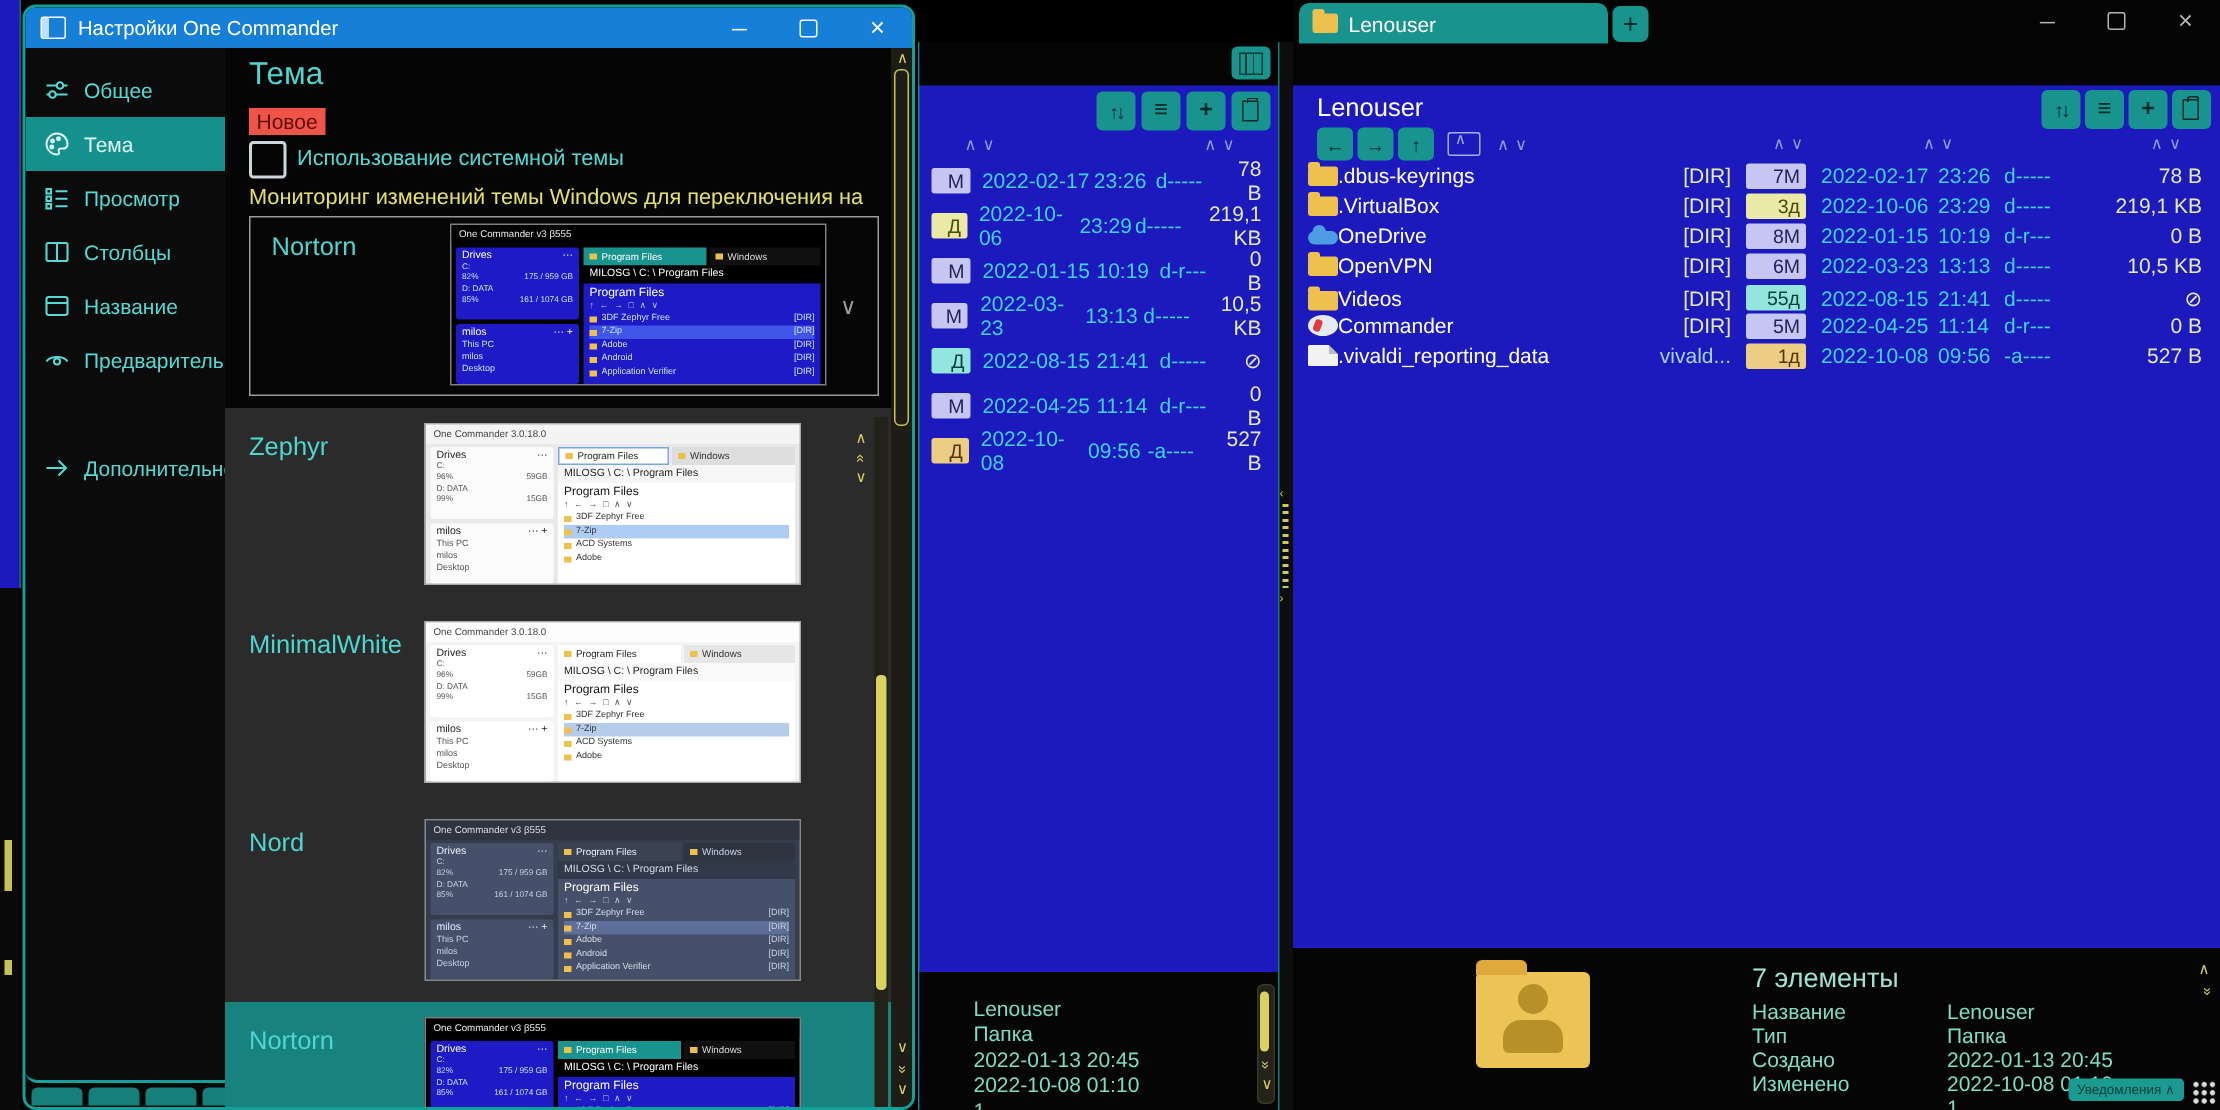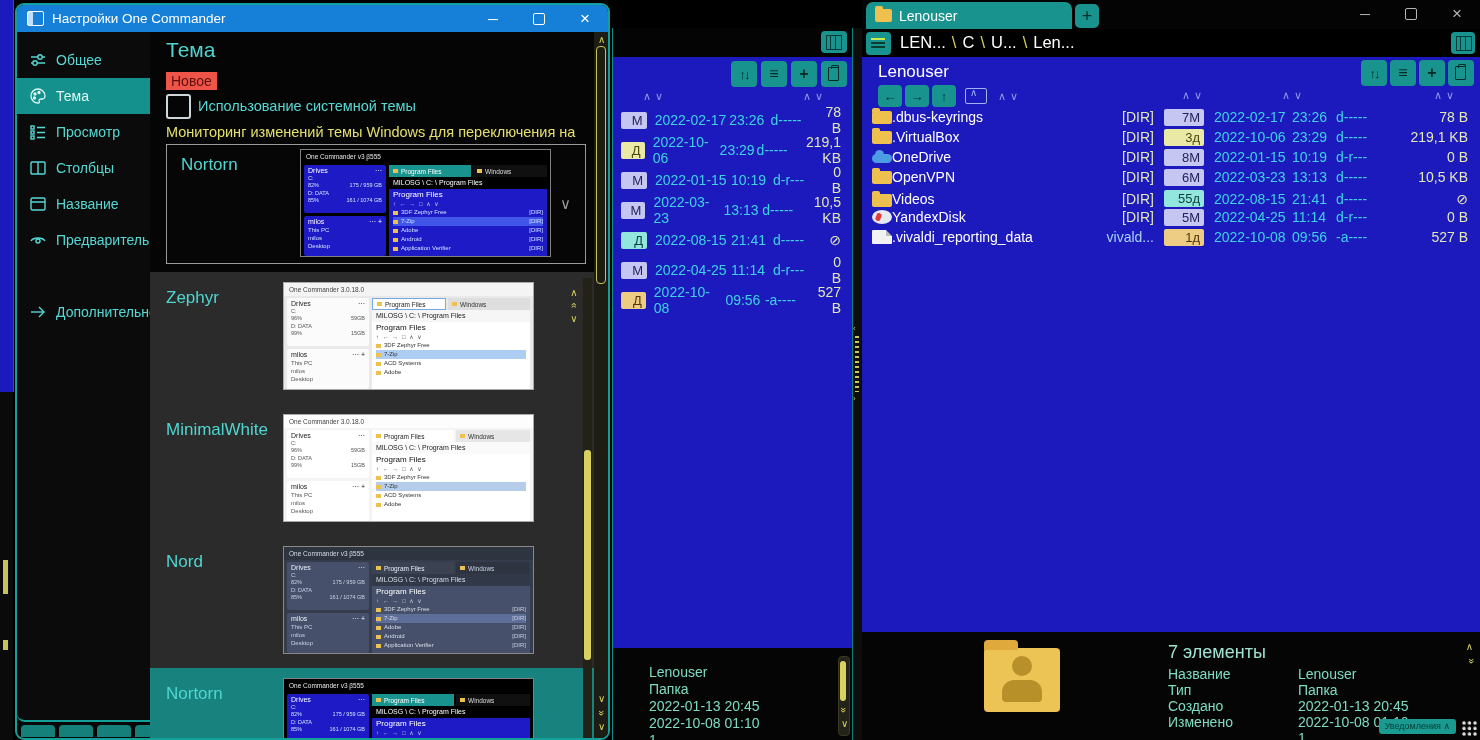--- a/index.html
+++ b/index.html
@@ -316,31 +316,20 @@
     <span class="fold16"></span>
     <span>Lenouser</span>
   </div>
   <span class="plusbtn">+</span>
   <span class="wctl" style="right:92px;">─</span>
   <span class="wctl" style="right:46px;">
       <span class="sq"></span>
     </span>
   <span class="wctl" style="right:0;font-size:17px;">×</span>
 
-  <div class="crumbbar">
-    <span class="hambtn">
-        <i></i>
-        <i></i>
-        <i></i>
-      </span>
-    <span class="crumb">
-      <span>LEN...</span><span class="sep">\</span><span>C</span><span class="sep">\</span><span>U...</span><span class="sep">\</span><span>Len...</span>
-    </span>
-    <span class="colbtn" style="right:5px;top:3px;width:24px;"></span>
-  </div>
 
   <div class="body">
     <div class="ptitle">Lenouser</div>
     <div class="navrow">
       <span class="tbtn small">←</span>
       <span class="tbtn small">→</span>
       <span class="tbtn small">↑</span>
       <span class="folderup"></span>
       <span class="chevpair" style="margin-left:8px;"><b>∧</b><b>∨</b></span>
     </div>
@@ -399,21 +388,21 @@
         <span class="fname">Videos</span>
         <span class="fdir">[DIR]</span>
         <span class="badge b-dc fbadge">55д</span>
         <span class="cdate">2022-08-15</span>
         <span class="ctime">21:41</span>
         <span class="cattr">d-----</span>
         <span class="csize">⊘</span>
       </div>
     <div class="frow" style="top:150px;">
         <span class="ficon icn-yandex"></span>
-        <span class="fname">YandexDisk</span>
+        <span class="fname">Commander</span>
         <span class="fdir">[DIR]</span>
         <span class="badge b-m fbadge">5М</span>
         <span class="cdate">2022-04-25</span>
         <span class="ctime">11:14</span>
         <span class="cattr">d-r---</span>
         <span class="csize">0 B</span>
       </div>
     <div class="frow" style="top:170px;">
         <span class="ficon icn-doc"></span>
         <span class="fname">.vivaldi_reporting_data</span>

